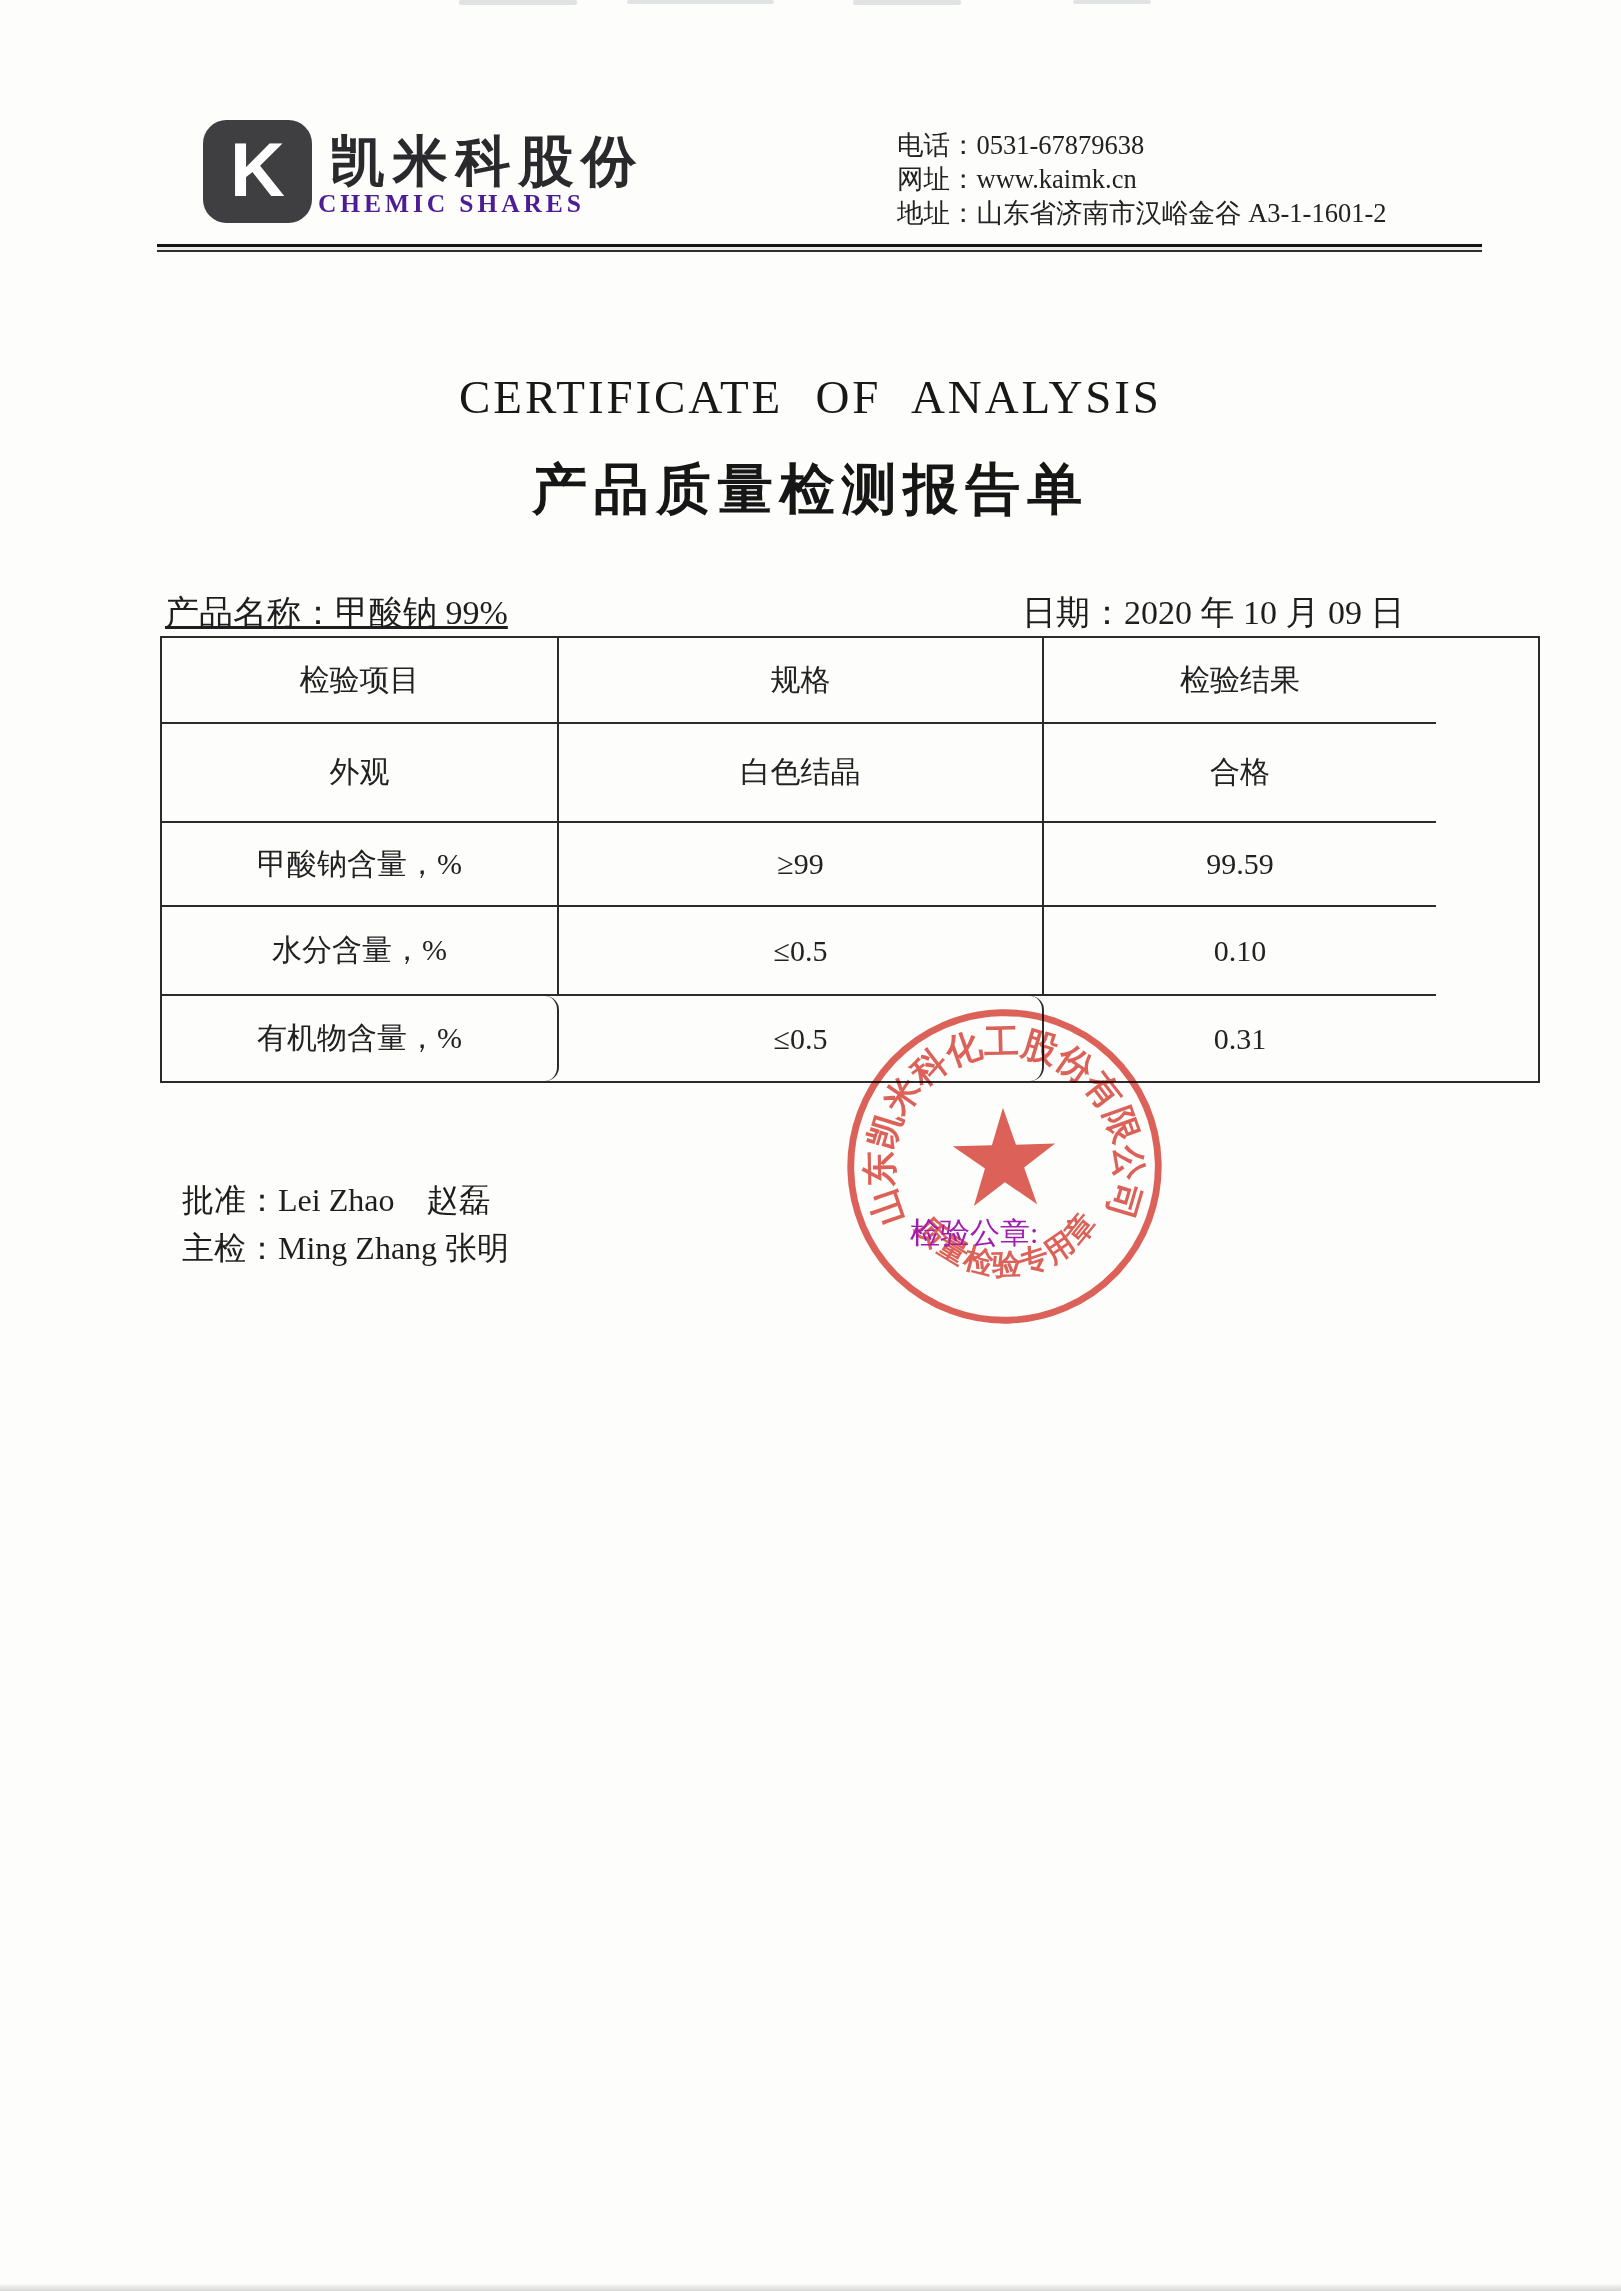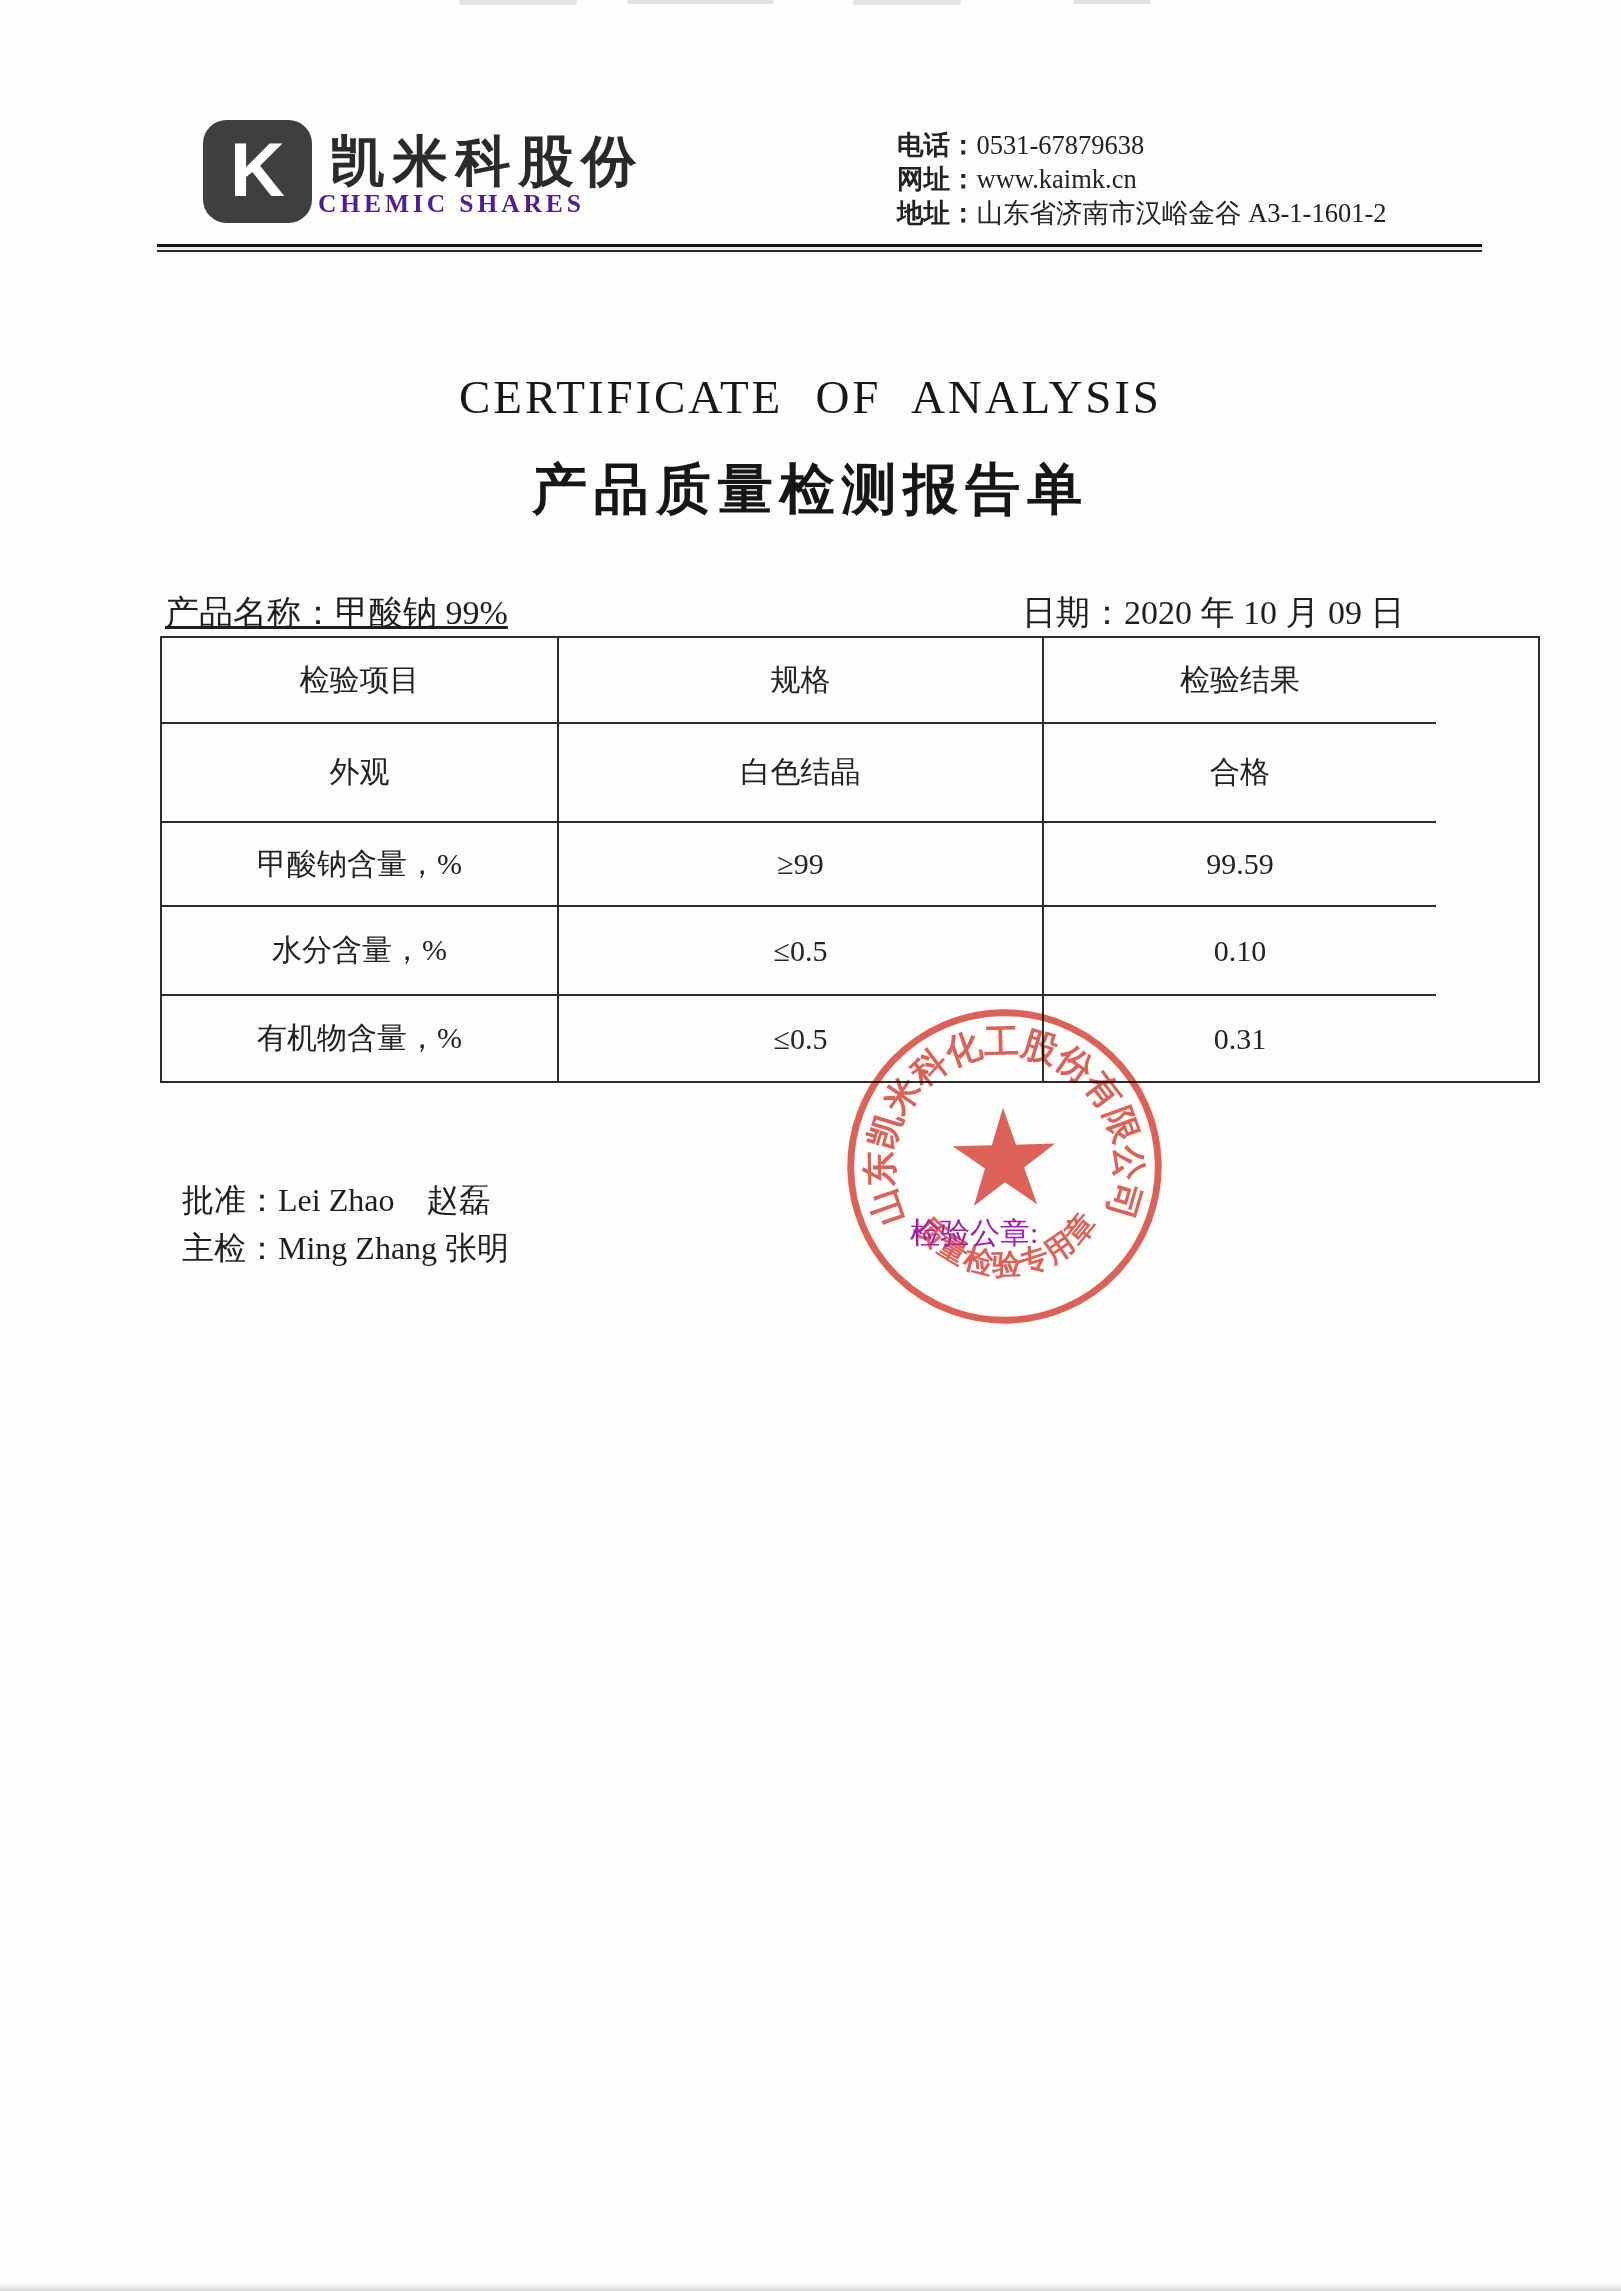--- a/index.html
+++ b/index.html
@@ -33,21 +33,21 @@
     position:absolute;left:330px;top:125px;
     font-family:Liberation Serif, serif;
     font-weight:800;font-size:55px;letter-spacing:7.8px;color:#2a2a2c;white-space:nowrap;
   }
   .brand-en{
     position:absolute;left:318px;top:189px;
     font-weight:700;font-size:25.5px;letter-spacing:3.9px;color:#4c1d95;white-space:nowrap;
   }
   .contact{position:absolute;left:897px;top:128px;font-size:26.5px;line-height:34px;color:#222;}
   .contact .row{white-space:nowrap;}
-  .contact .lbl{font-weight:700;}
+  .contact .lbl{font-weight:400;}
   .contact .val{font-weight:400;}
   .rule{
     position:absolute;left:157px;top:244px;width:1325px;height:2.9px;
     background:#ececec;
     border-top:3.9px solid #151515;
     border-bottom:2.9px solid #2e2e2e;
   }
   
   .title-en{
     position:absolute;left:0;top:370px;width:100%;
@@ -71,21 +71,21 @@
     border:2px solid #2b2b2b;
     box-sizing:border-box;
     background:transparent;
   }
   .cell{
     display:flex;align-items:center;justify-content:center;
     border-right:2px solid #2b2b2b;border-bottom:2px solid #2b2b2b;
     font-size:30px;color:#222;white-space:nowrap;
   }
   .cell.last-col{border-right:none;}
-  .cell.last-row{border-bottom:none;}
+  .cell.last-row{border-bottom:none;border-radius:14px;}
   
   .sig-approve{position:absolute;left:182px;top:1179px;font-size:32px;white-space:nowrap;}
   .sig-inspect{position:absolute;left:182px;top:1227px;font-size:32px;white-space:nowrap;}
   .seal-label{position:absolute;left:910px;top:1213px;font-size:30px;white-space:nowrap;z-index:6;color:#a21caf;}
   
   .stamp{
     position:absolute;left:838px;top:1000px;width:333px;height:333px;
     z-index:5;mix-blend-mode:multiply;opacity:.92;
     transform:rotate(-1.5deg);
   }

